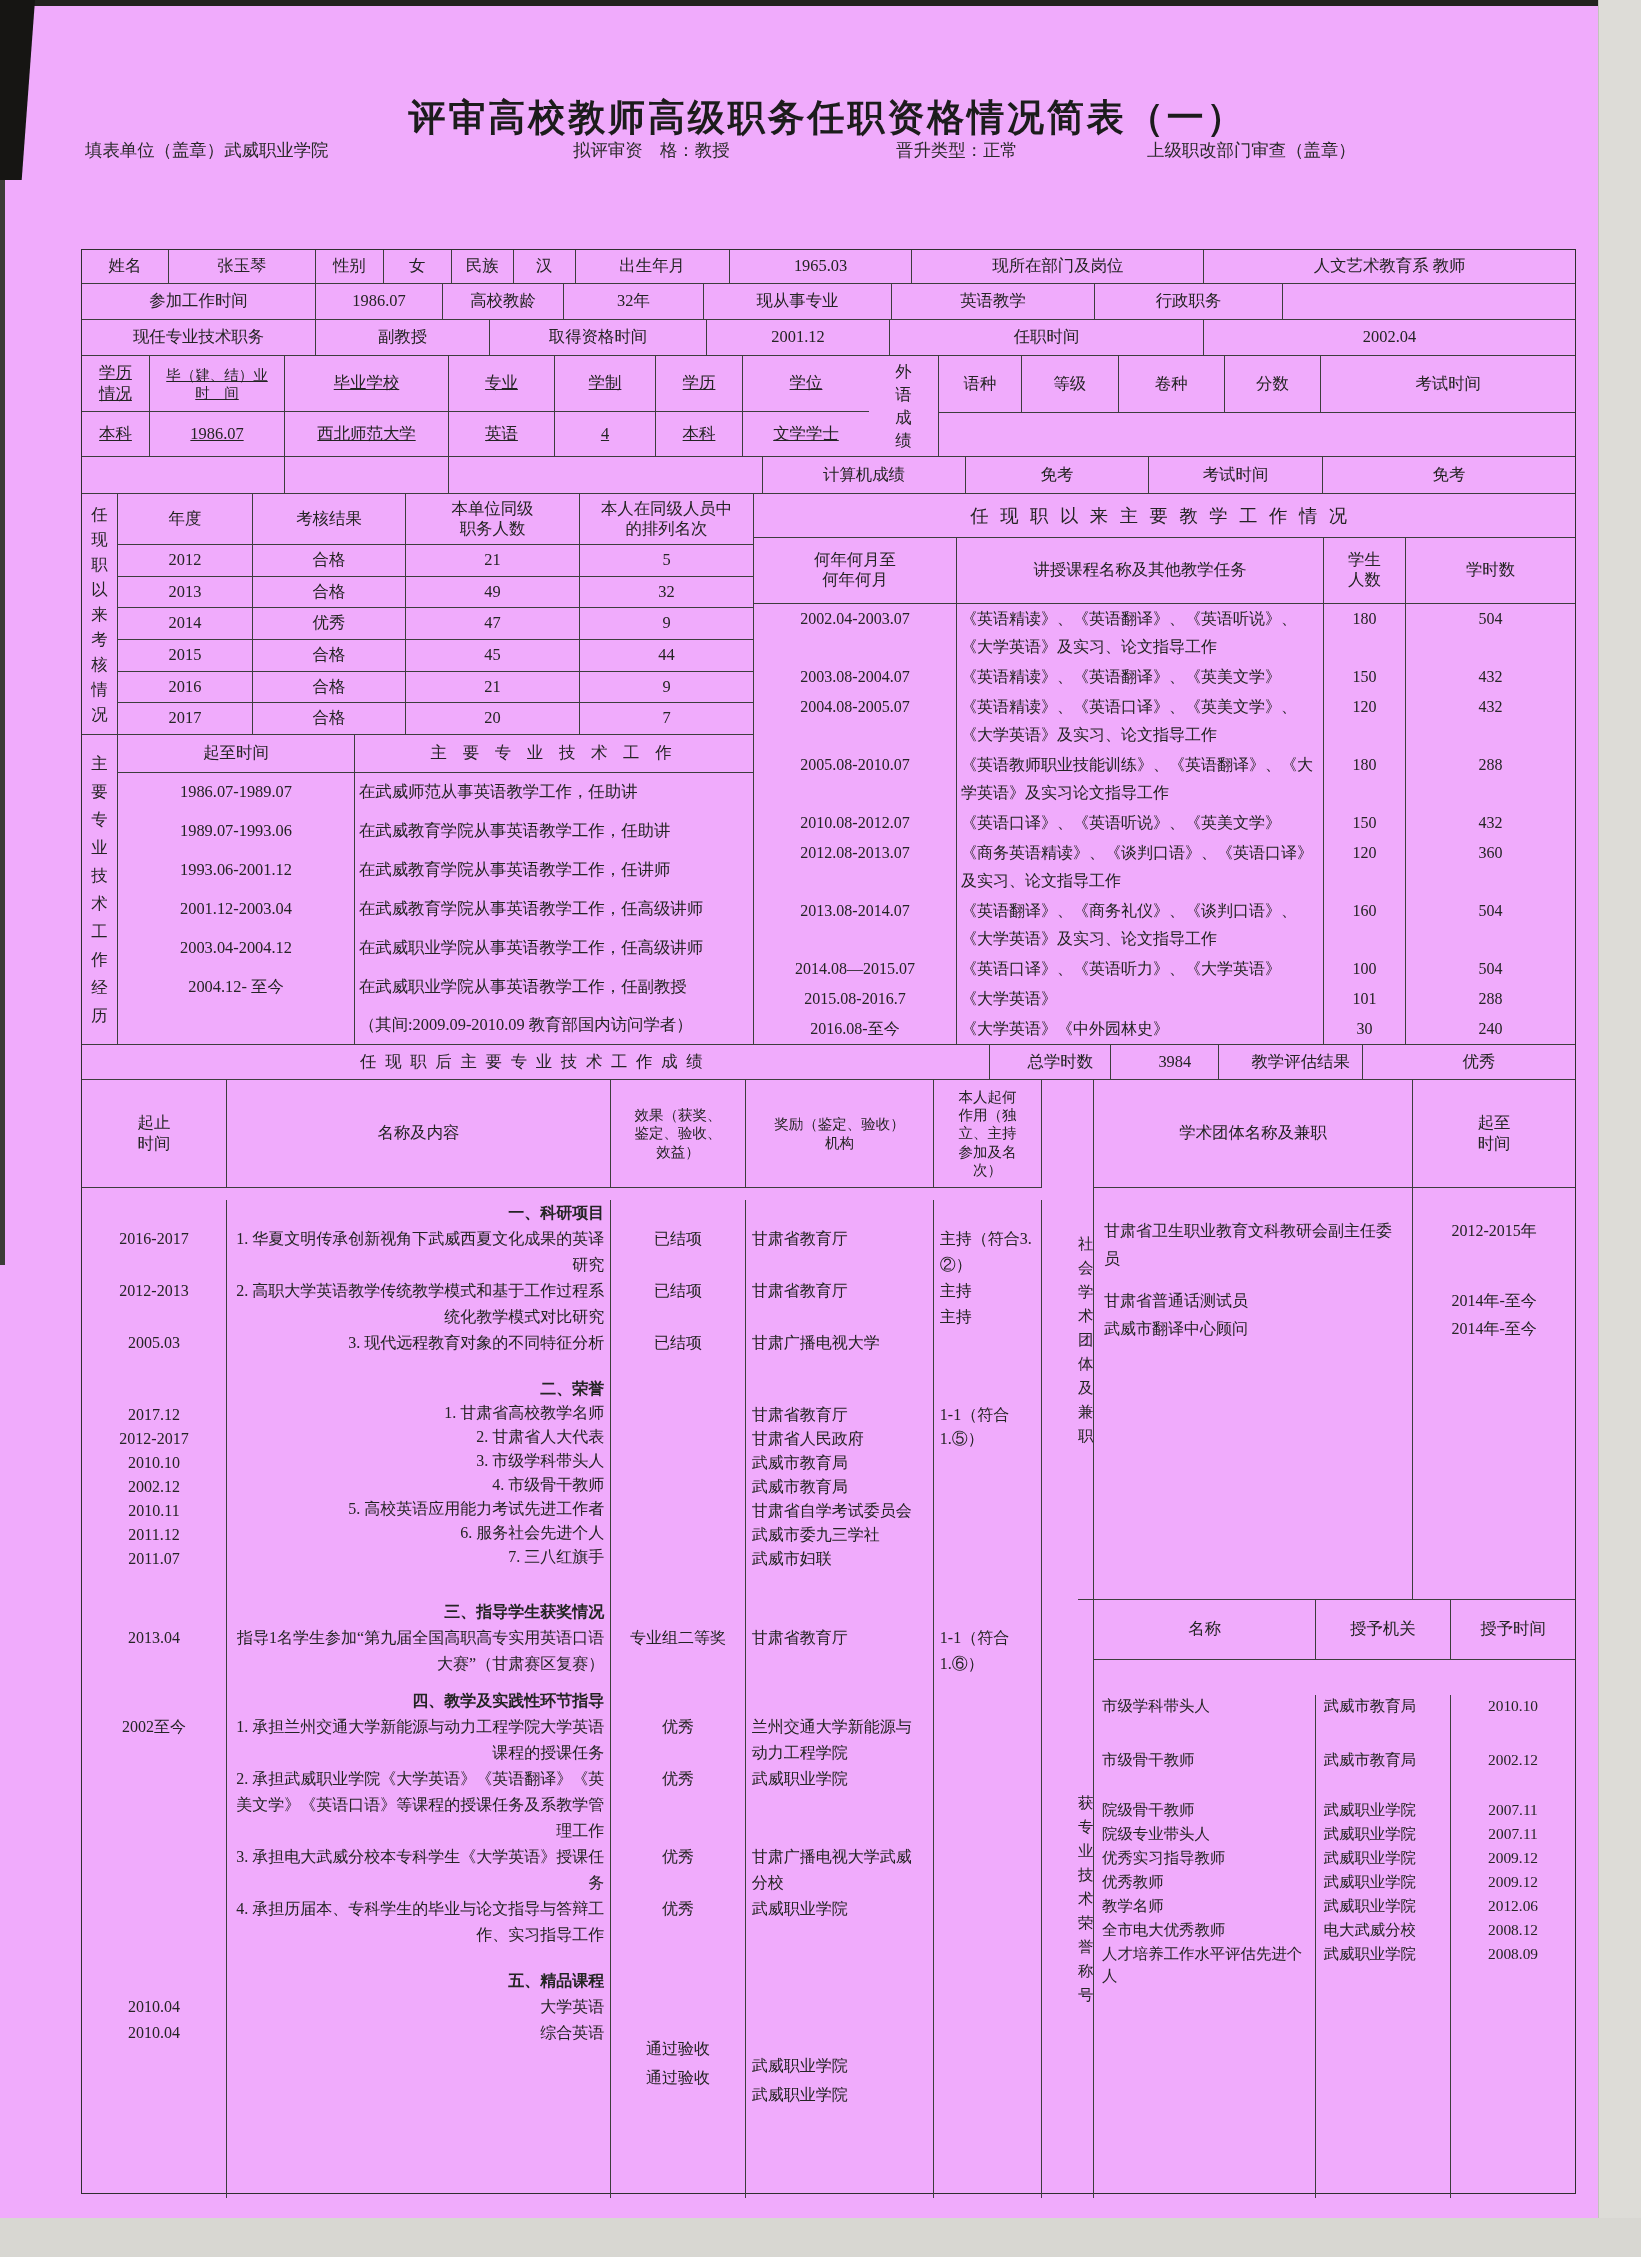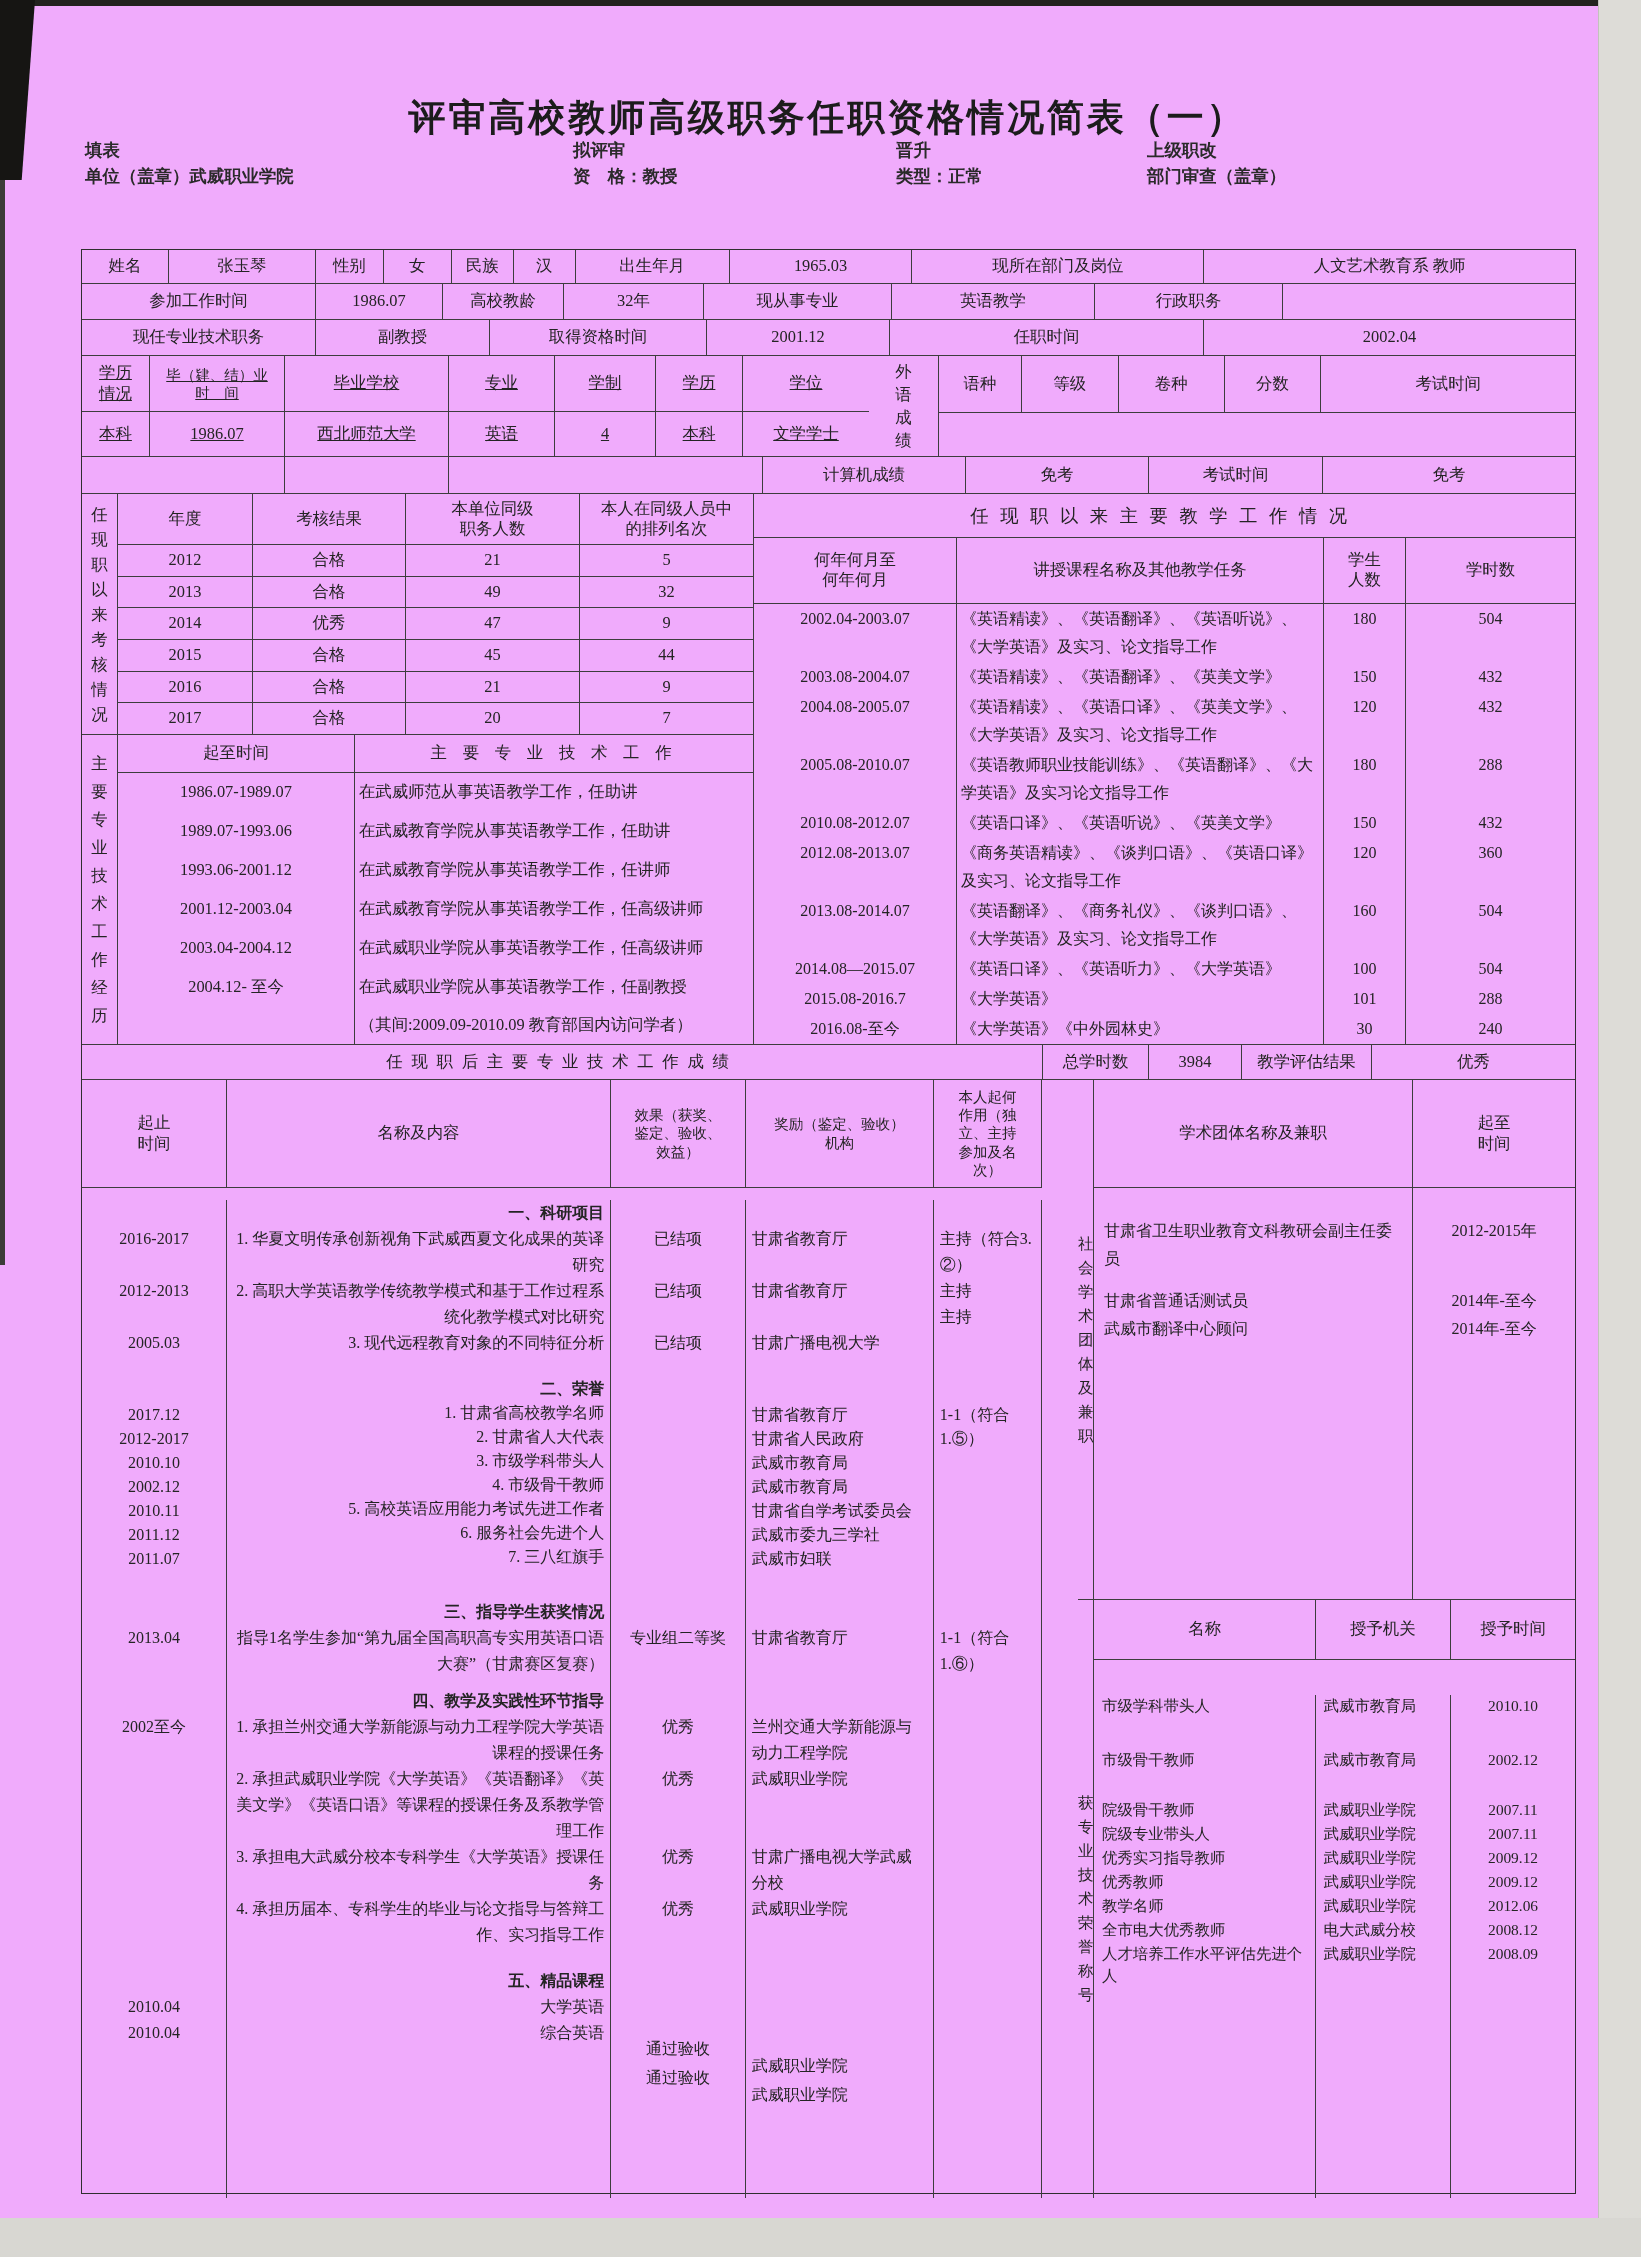--- a/index.html
+++ b/index.html
@@ -15,21 +15,21 @@
   .scan-corner{position:absolute;left:0;top:0;width:35px;height:180px;background:#161513;clip-path:polygon(0 0,100% 0,62% 100%,0 100%);}
   .scan-left{position:absolute;left:0;top:0;width:4.8px;height:1265px;background:#3c3b38;}
   .scan-right{position:absolute;right:0;top:0;width:42px;height:2257px;background:#dddcd7;border-left:1px solid #c2c1bc;}
   .scan-bottom{position:absolute;left:0;bottom:0;width:1641px;height:39px;background:#d8d7d2;}
 
   .title{
     position:absolute;left:81px;top:93px;width:1493px;margin:0;
     text-align:center;font-size:37px;font-weight:bold;letter-spacing:2.9px;color:#1c1c1c;
   }
   .meta{position:absolute;left:85px;top:137px;width:1489px;display:flex;font-size:17.4px;color:#2a2a2a;}
-  .meta .mc{display:flex;flex-direction:column;line-height:26px;font-weight:bold;}
+  .meta .mc{display:flex;flex-direction:row;line-height:26px;}
   .meta .m1{width:488px;}
   .meta .m2{width:323px;}
   .meta .m3{width:251px;}
   .meta .m4{width:425px;}
 
   .form{
     position:absolute;left:81px;top:249px;width:1493px;height:1943px;
     border:1.9px solid #2f2f2f;box-sizing:content-box;background:transparent;
     font-size:16.4px;
   }
@@ -62,21 +62,21 @@
     letter-spacing:11.6px;font-size:18.3px;box-sizing:border-box;
   }
   .teach-head{display:flex;height:70px;border-bottom:1px solid #3d3d3d;box-sizing:border-box;}
   .teach-body{display:flex;flex-direction:column;}
   .trow{display:flex;}
   .tc{border-right:1px solid #3d3d3d;box-sizing:border-box;padding:1px 3.9px;display:flex;align-items:flex-start;justify-content:center;text-align:center;font-size:16px;line-height:28px;overflow:hidden;}
   .tc.left{justify-content:flex-start;text-align:left;}
   .tc.last{border-right:none;}
 
   
-  .summary{display:flex;height:35px;border-bottom:1px solid #3d3d3d;box-sizing:border-box;}
+  .summary{display:flex;height:35px;border-bottom:1px solid #3d3d3d;box-sizing:border-box;gap:20px;}
   .summary .c{align-items:center;}
   .sum-title{letter-spacing:8.7px;}
 
   
   .bot{display:flex;height:1118px;}
   .bot-left{width:961px;display:flex;flex-direction:column;box-sizing:border-box;}
   .bot-head{display:flex;height:108px;border-bottom:1px solid #3d3d3d;box-sizing:border-box;}
   .bot-body{flex:1;display:flex;flex-direction:column;padding-top:11.6px;box-sizing:border-box;}
   .bsec{display:flex;}
   .bcol{border-right:1px solid #3d3d3d;box-sizing:border-box;padding:0 5.8px;overflow:hidden;}

